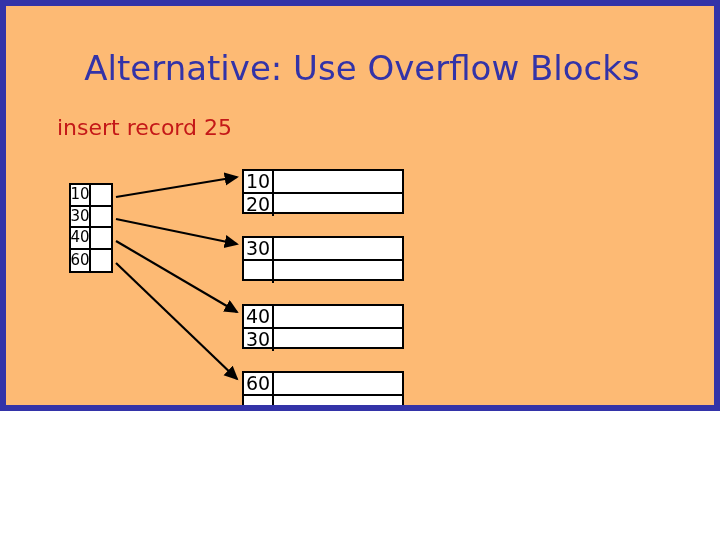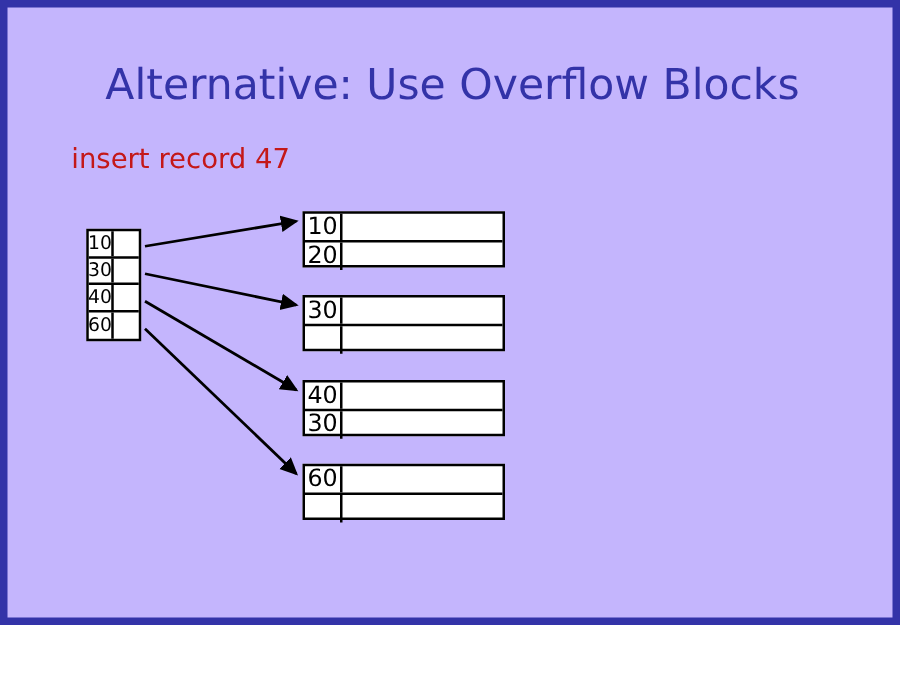--- a/index.html
+++ b/index.html
@@ -9,23 +9,23 @@
   }
   body {
     width: 720px;
     height: 540px;
     font-family: "DejaVu Sans", "Liberation Sans", sans-serif;
     overflow: hidden;
   }
   #slide {
     position: relative;
     width: 720px;
-    height: 500px;
-    box-sizing: border-box;
-    background: #c4b5fd;
+    height: 411px;
+    box-sizing: border-box;
+    background: #fdba74;
     border: 6px solid #3333a8;
     overflow: hidden;
   }
   #slide-inner {
     position: absolute;
     left: 0;
     top: 0;
     width: 708px;
     height: 528px;
   }
@@ -146,21 +146,21 @@
   }
 </style>
 </head>
 <body>
 
 <div id="slide">
   <div id="slide-inner">
 
     <div id="title">Alternative: Use Overflow Blocks</div>
 
-    <div id="subtitle">insert record 47</div>
+    <div id="subtitle">insert record 25</div>
 
     <div class="blk" id="index-block">
       <div class="row">
         <div class="keycell">
           <span>10</span>
         </div>
         <div class="restcell"></div>
       </div>
       <div class="row">
         <div class="keycell">

